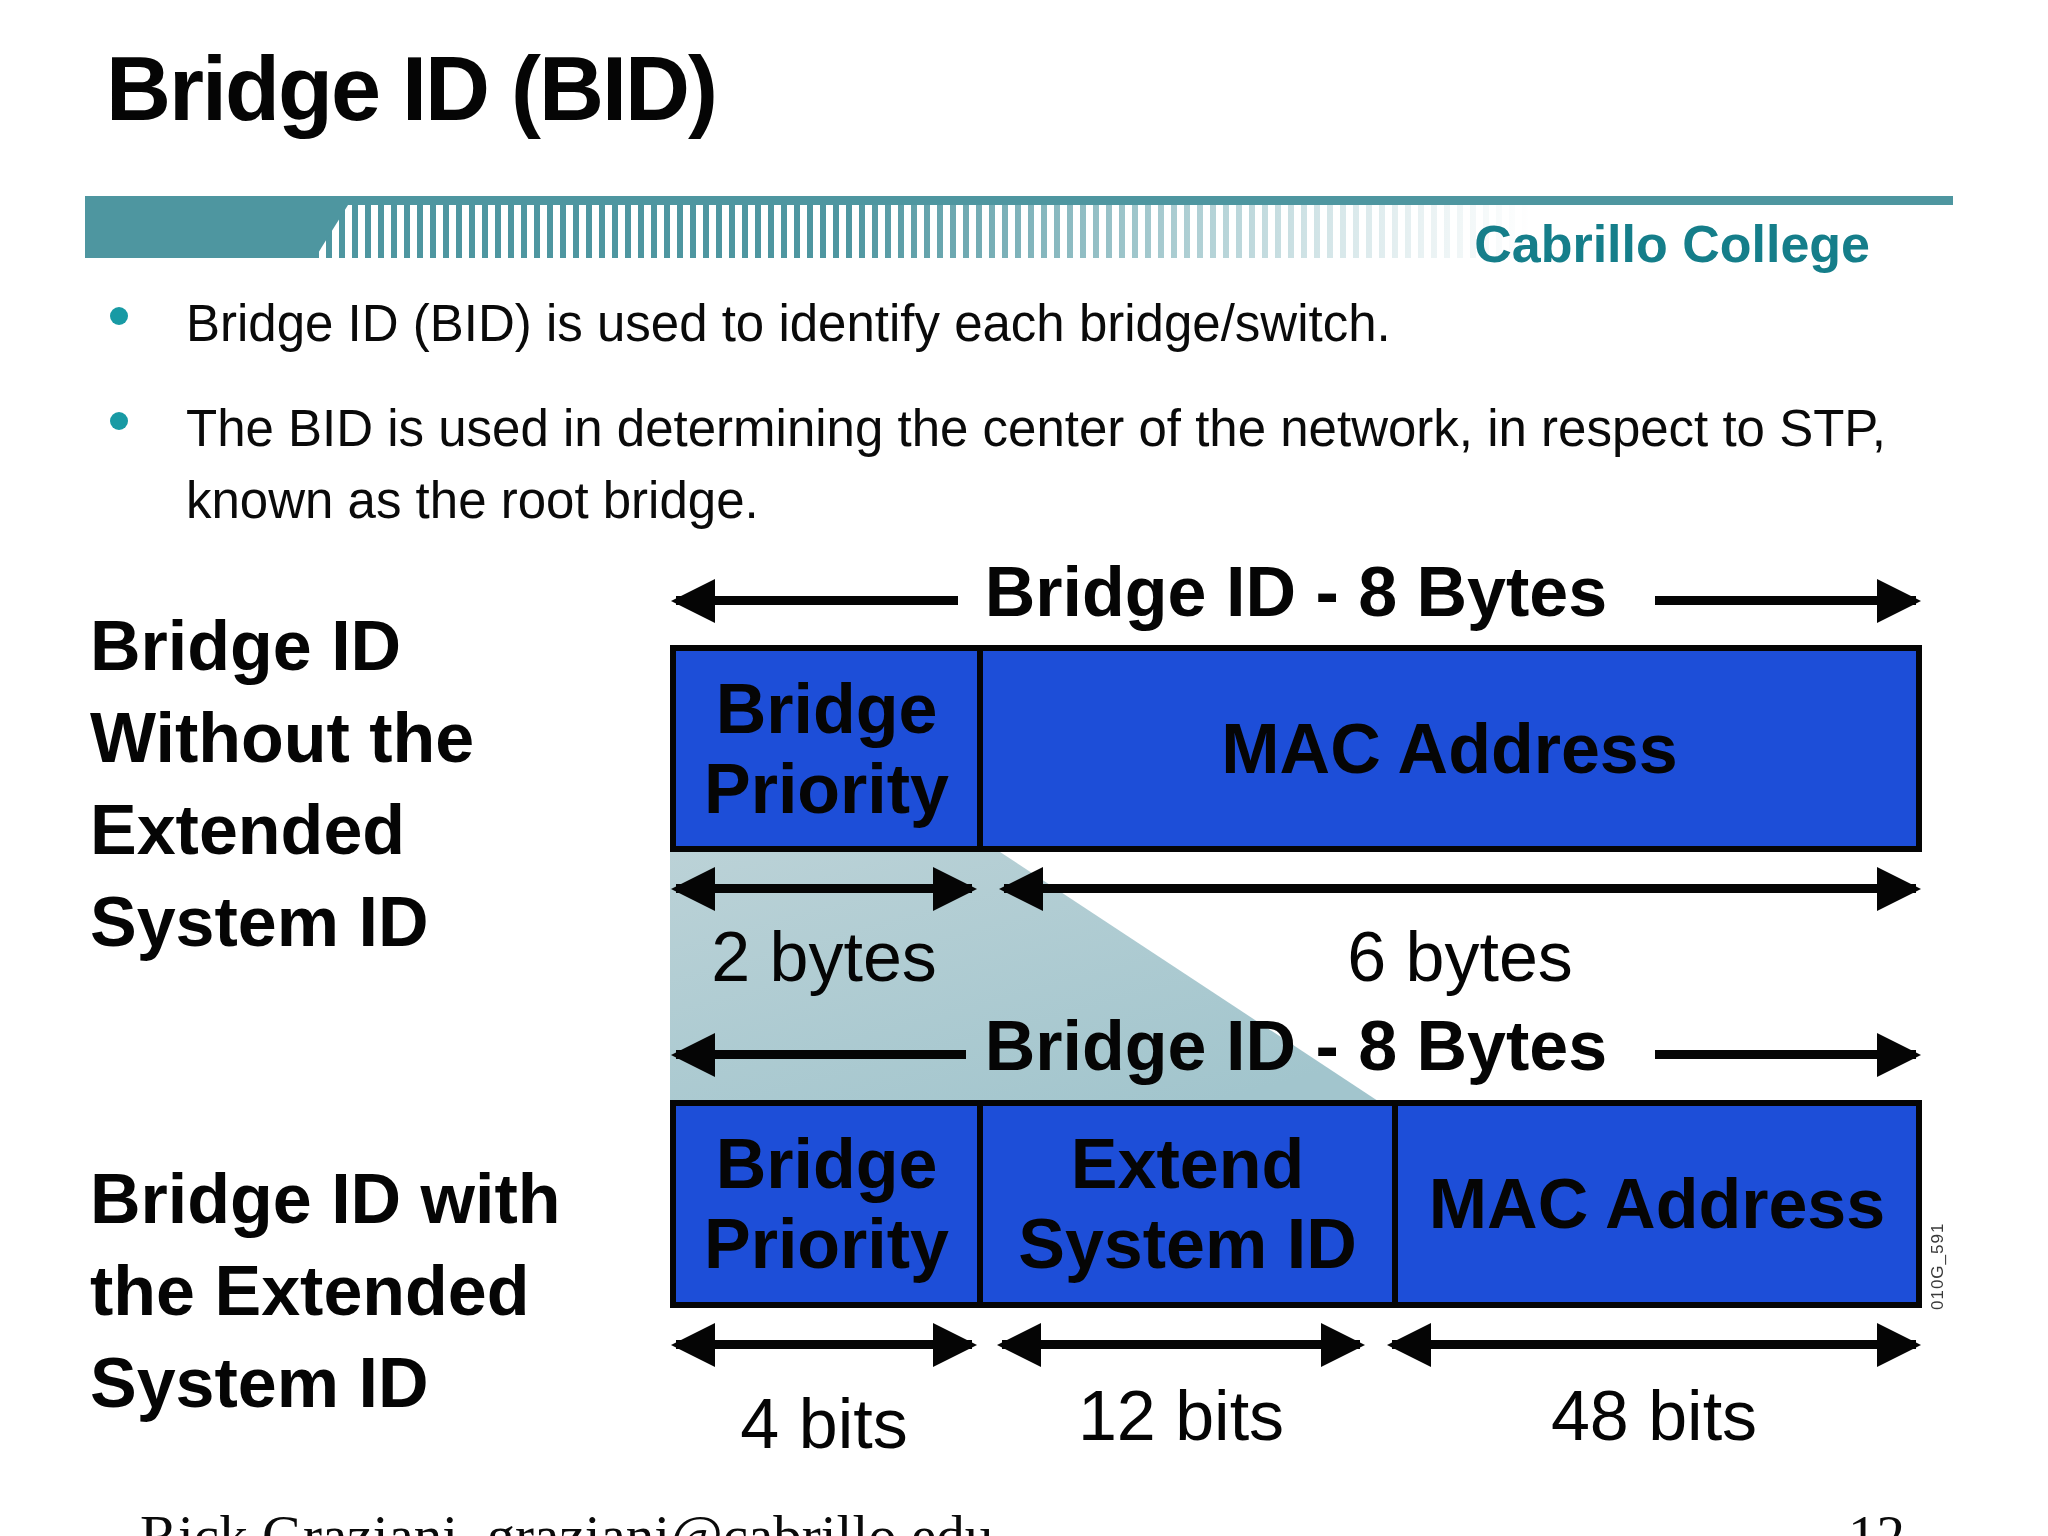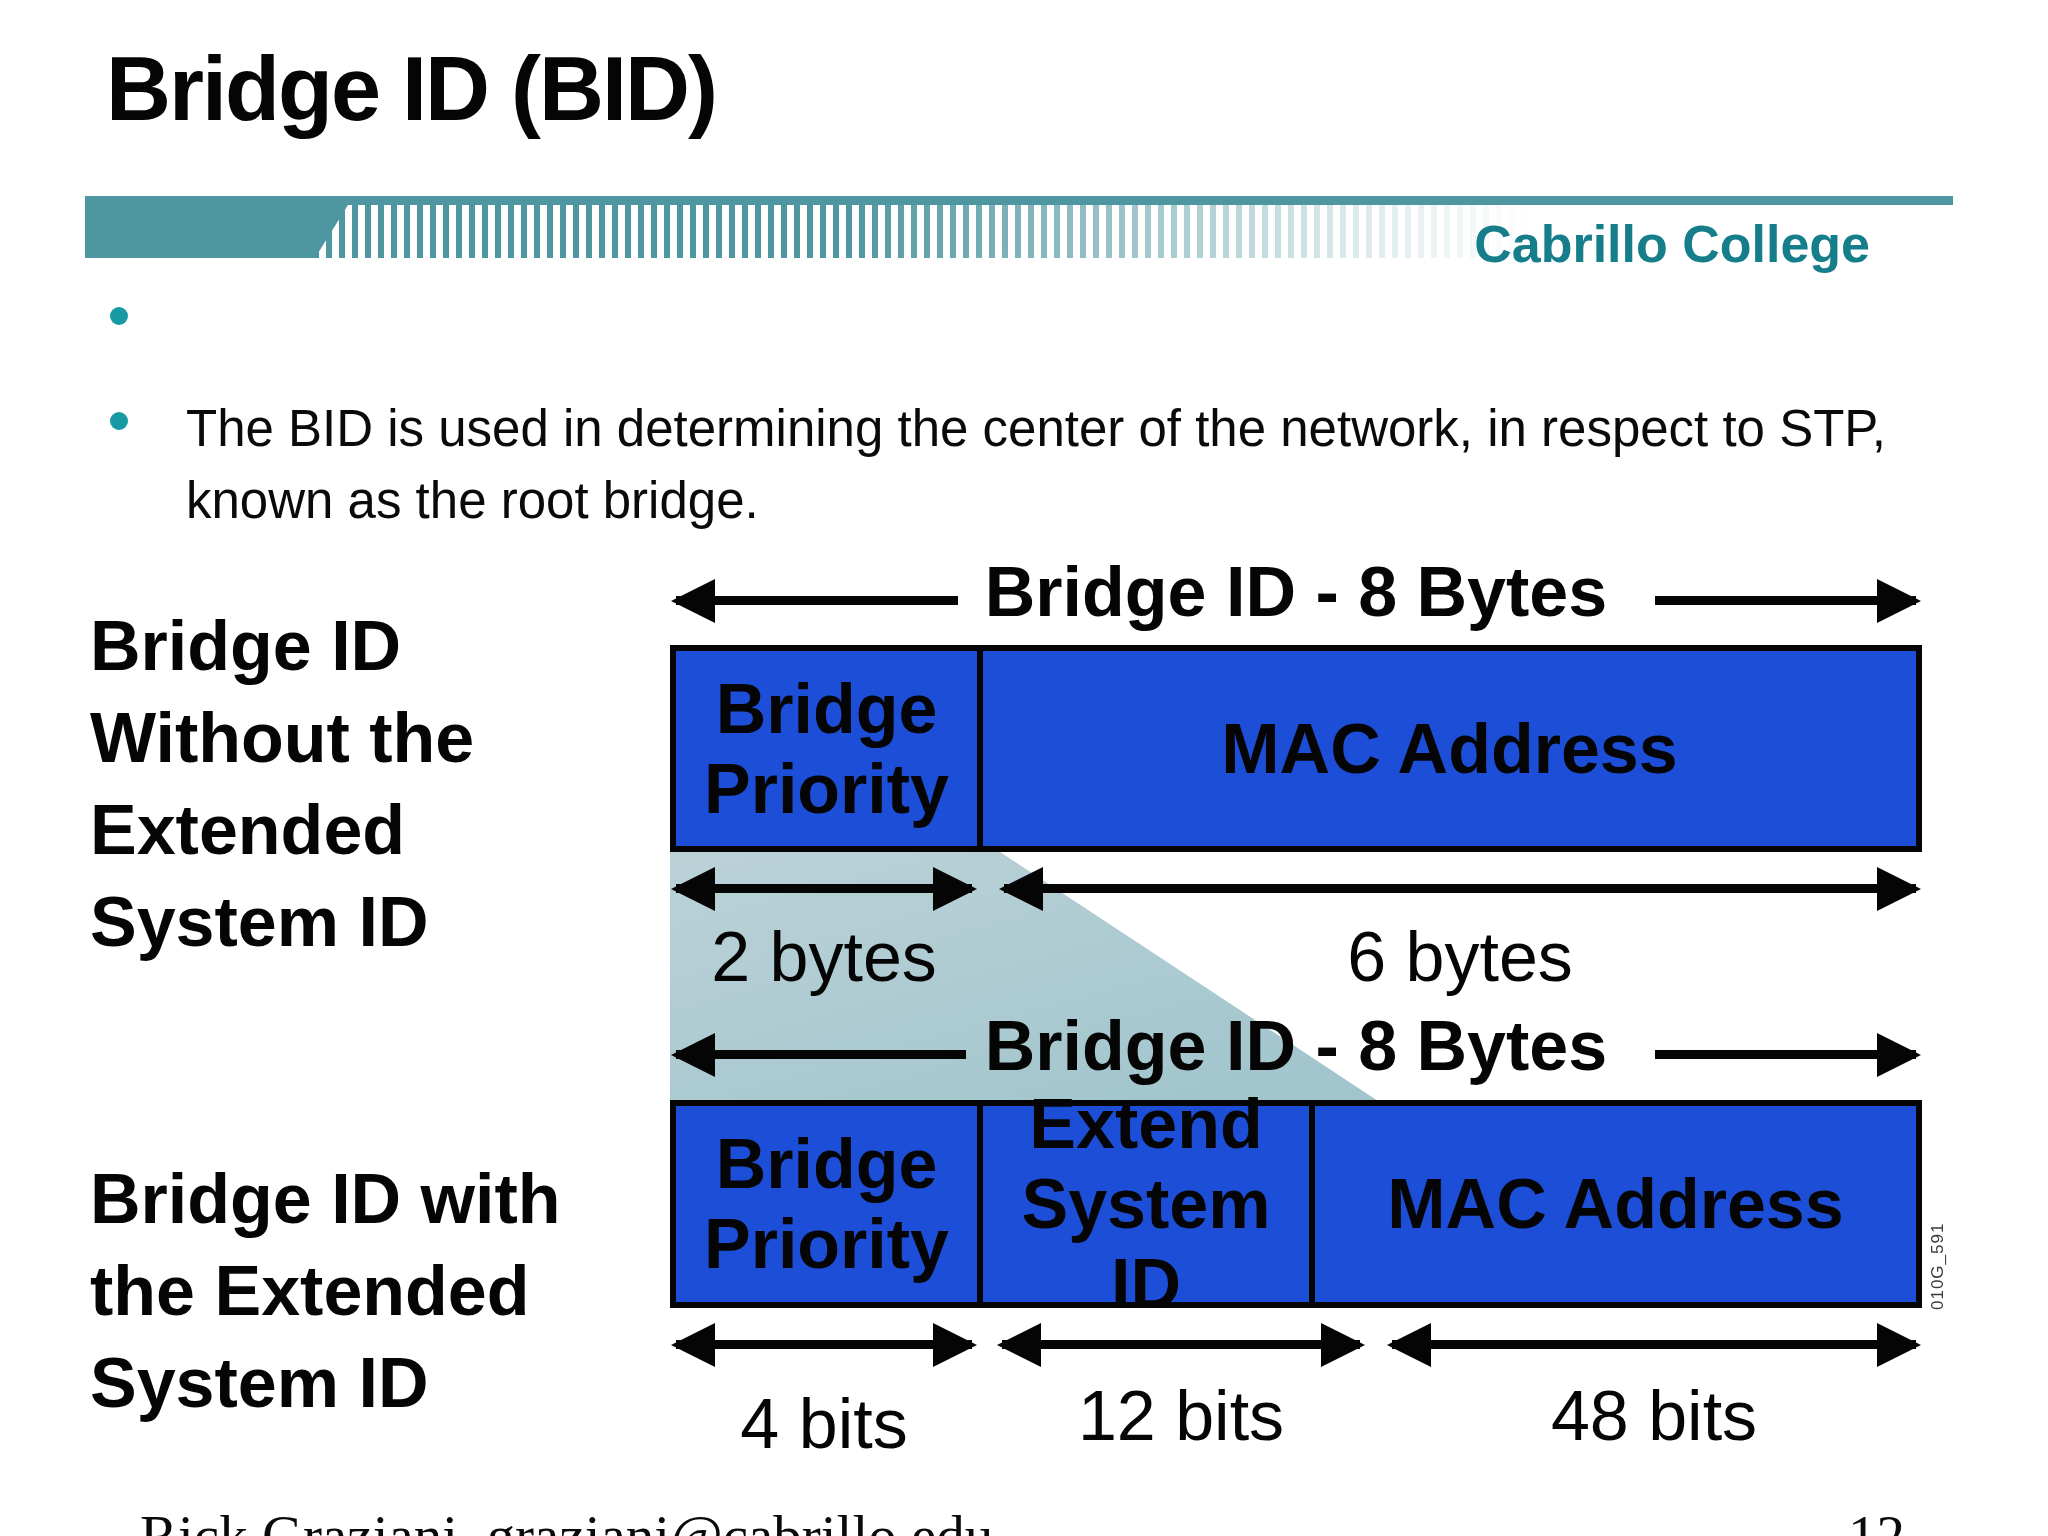--- a/index.html
+++ b/index.html
@@ -94,20 +94,21 @@
   <div class="abs page-title">Bridge ID (BID)</div>
   <div class="abs rule-line"></div>
   <div class="abs band">
     <div class="band-stripes"></div>
     <div class="band-solid"></div>
     <div class="band-fade"></div>
   </div>
   <div class="abs branding">Cabrillo College</div>
 
   <div class="abs bullet-dot" style="top:307px;"></div>
+  <div class="abs bullet-text" style="top:288px;">Bridge ID (BID) is used to identify each bridge/switch.</div>
   <div class="abs bullet-dot" style="top:412px;"></div>
   <div class="abs bullet-text" style="top:393px;">The BID is used in determining the center of the network, in respect to STP, known as the root bridge.</div>
 
   <div class="abs tri"></div>
 
   <div class="abs side-label" style="top:600px;">
     <div>Bridge ID</div>
     <div>Without the</div>
     <div>Extended</div>
     <div>System ID</div>
@@ -141,21 +142,21 @@
     <div>Bridge ID with</div>
     <div>the Extended</div>
     <div>System ID</div>
   </div>
 
   <div class="fbox" style="left:670px; top:1100px; width:1252px; height:208px;">
     <div class="fcell" style="width:307px;">
       <div>Bridge</div>
       <div>Priority</div>
     </div>
-    <div class="fcell" style="width:332px;">
+    <div class="fcell" style="width:415px;">
       <div>Extend</div>
       <div>System ID</div>
     </div>
     <div class="fcell">
       <div>MAC Address</div>
       <div></div>
     </div>
   </div>
 
   <div class="abs figure-code">010G_591</div>

